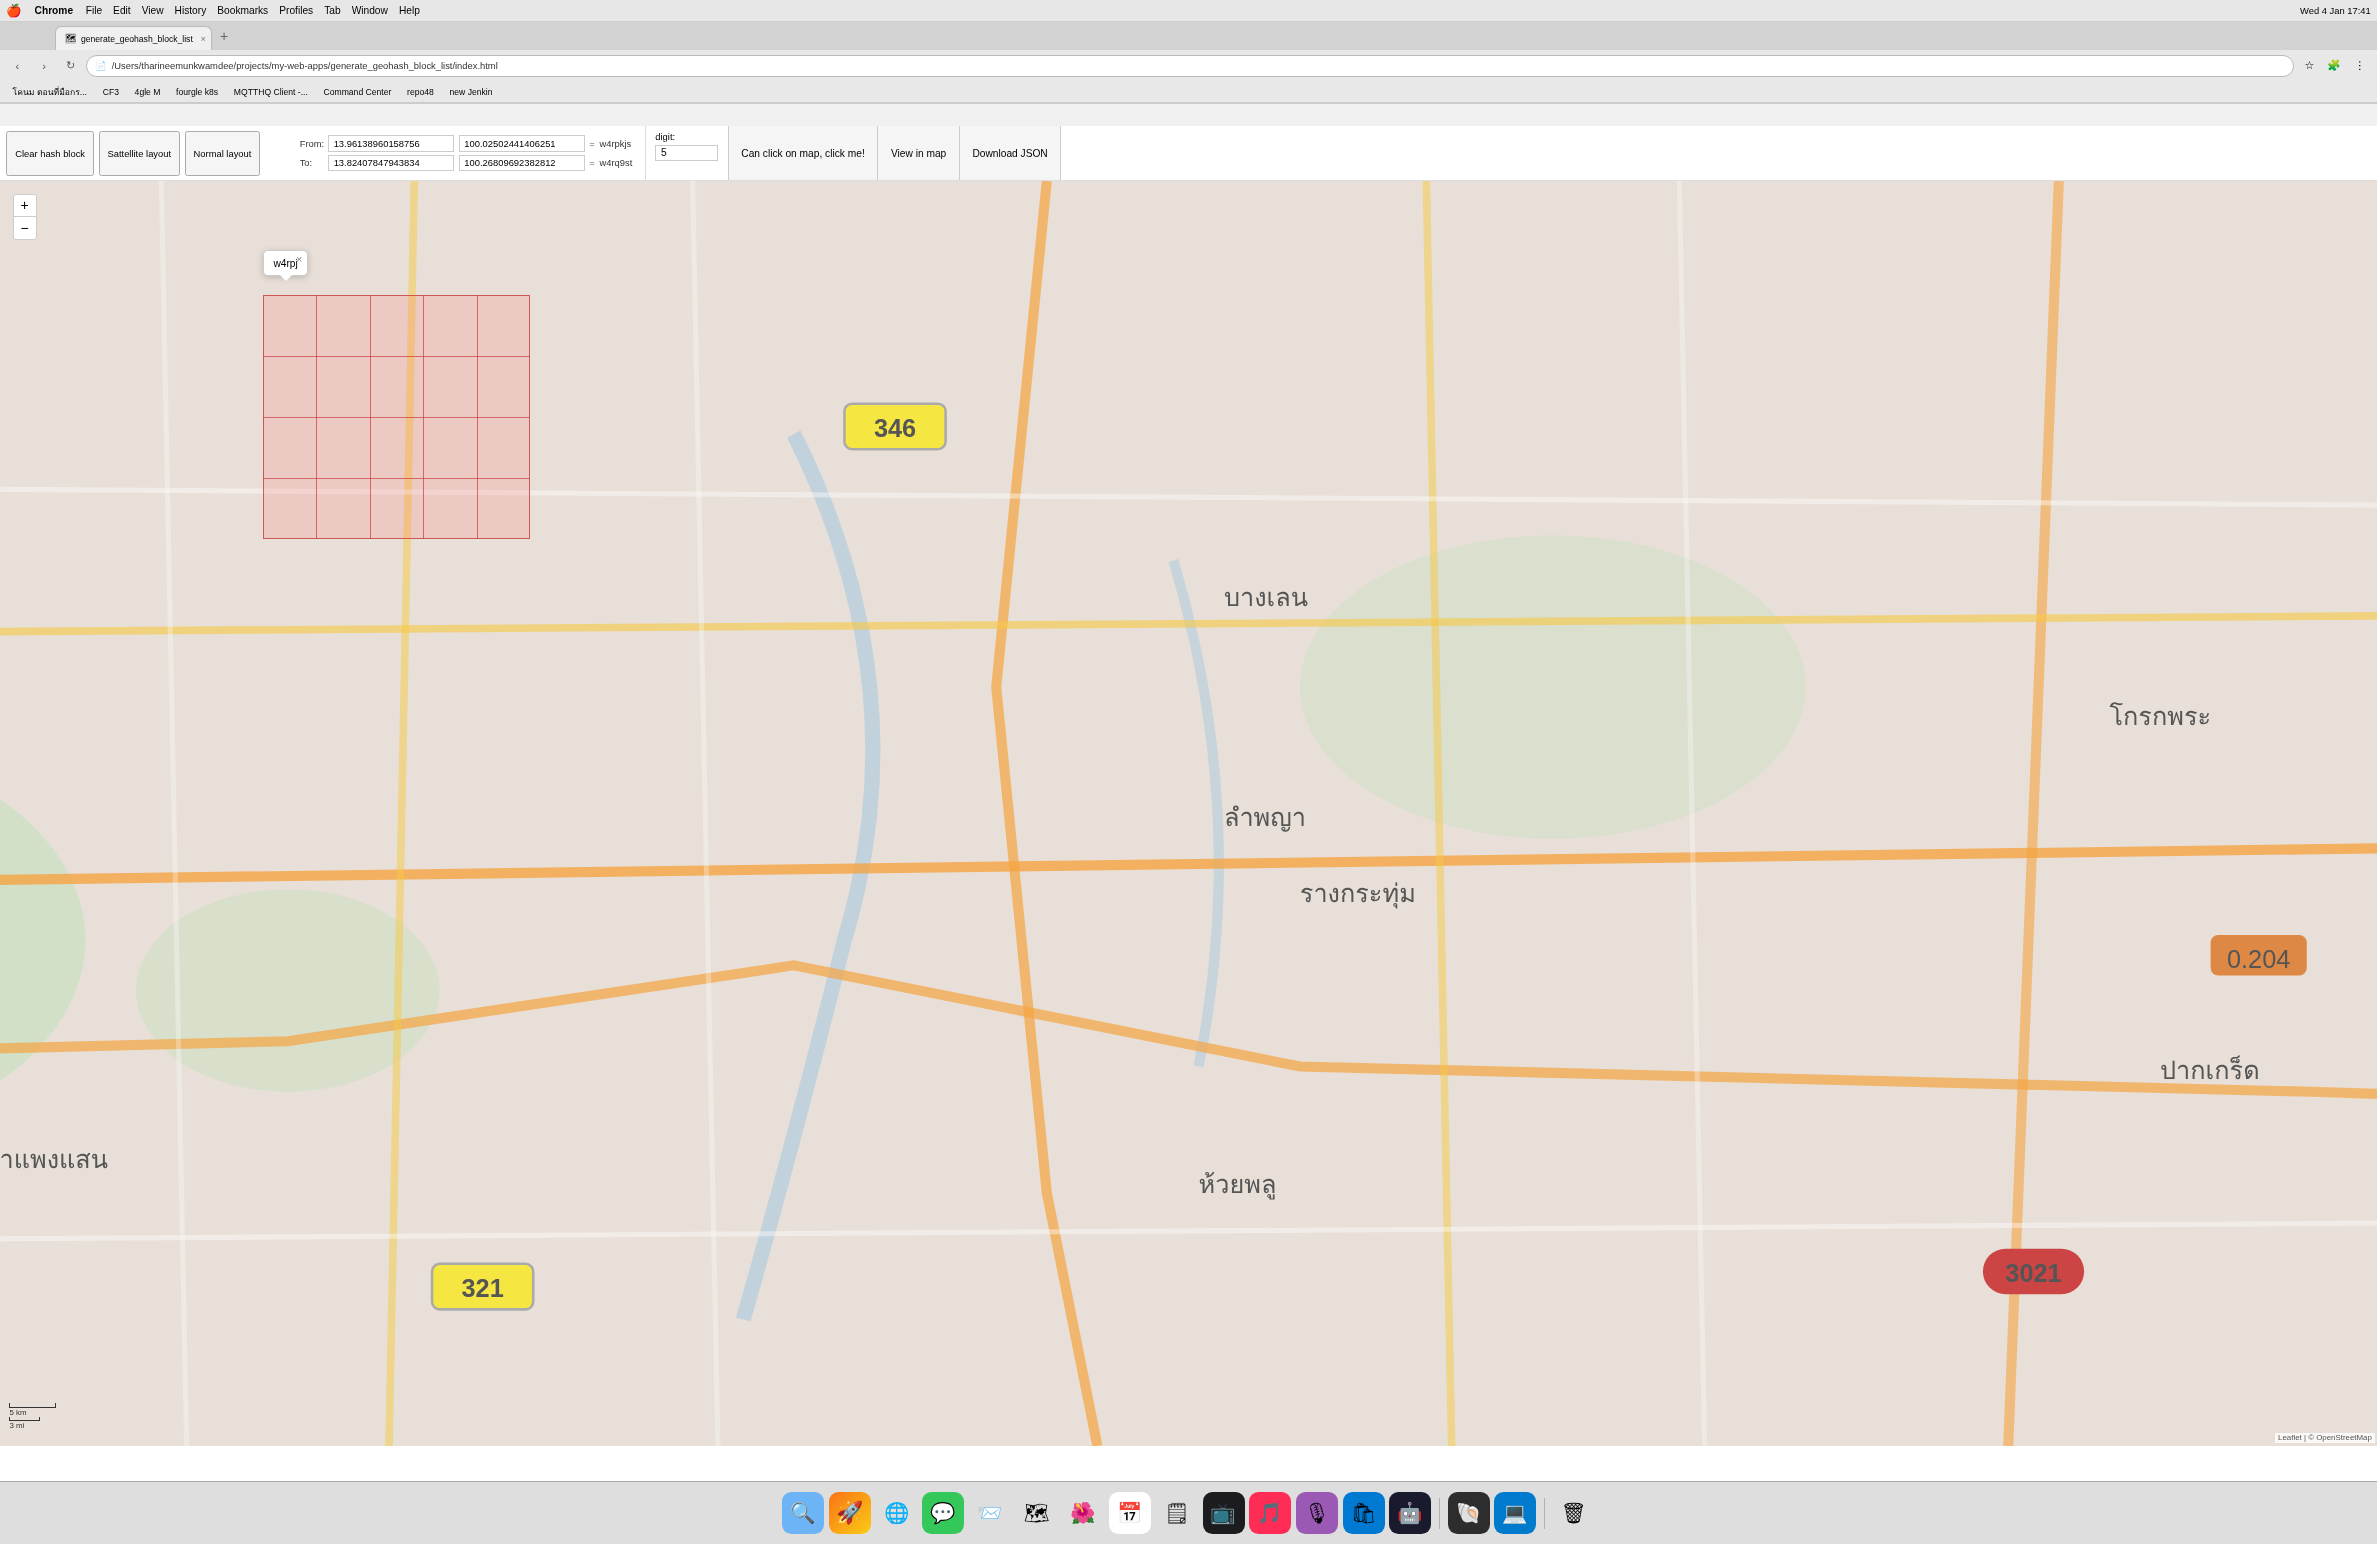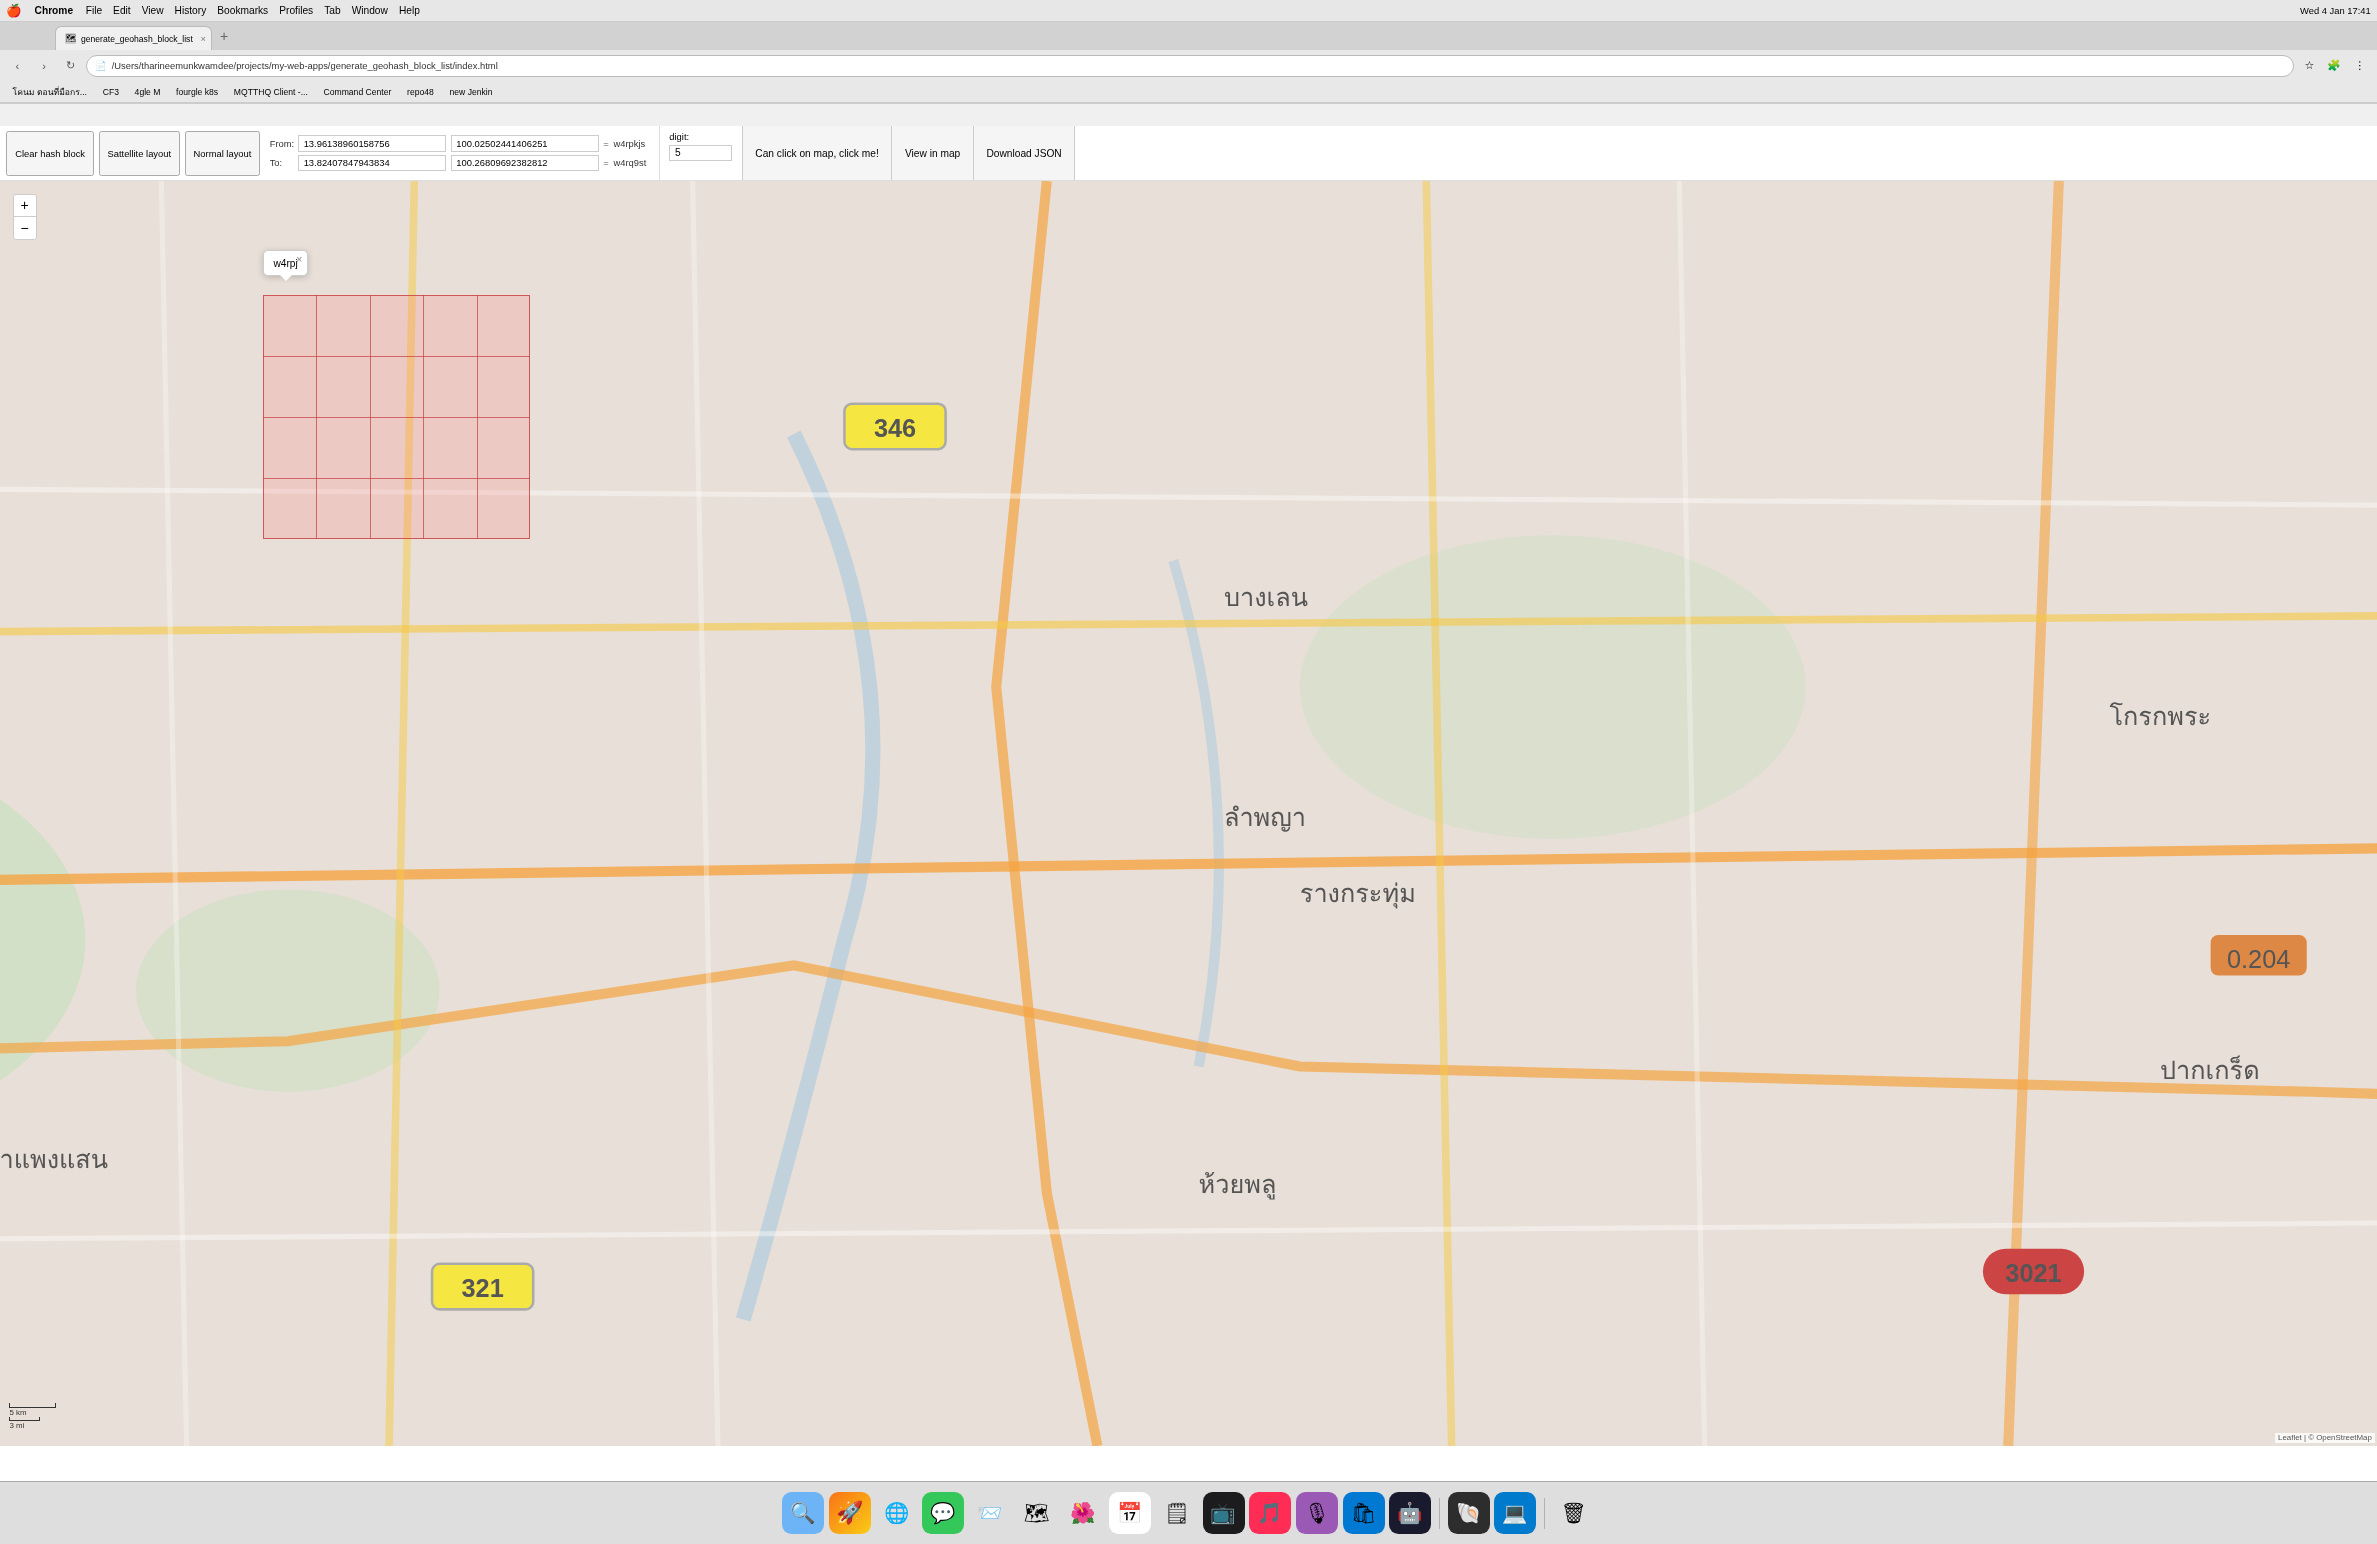--- a/index.html
+++ b/index.html
@@ -139,28 +139,29 @@
       cursor: pointer;
       font-size: 9.4px;
     }
 
     .coord-row {
       display: flex;
       align-items: center;
       gap: 4.7px;
       padding: 1.6px 6.3px;
       font-size: 9.4px;
+      margin-left: 30px;
     }
     .coord-label { width: 23.6px; color: #333; font-weight: 500; }
     .coord-input {
       border: 0.8px solid #ccc;
       padding: 1.6px 4.7px;
       font-size: 9.4px;
       background: white;
-      width: 148px;
+      width: 126px;
     }
     .coord-equals { color: #555; }
     .coord-hash { color: #333; font-weight: 500; }
     .digit-label { font-size: 9.4px; margin-bottom: 1.6px; }
     .digit-input {
       border: 0.8px solid #ccc;
       padding: 1.6px 4.7px;
       font-size: 10.2px;
       width: 63px;
     }

